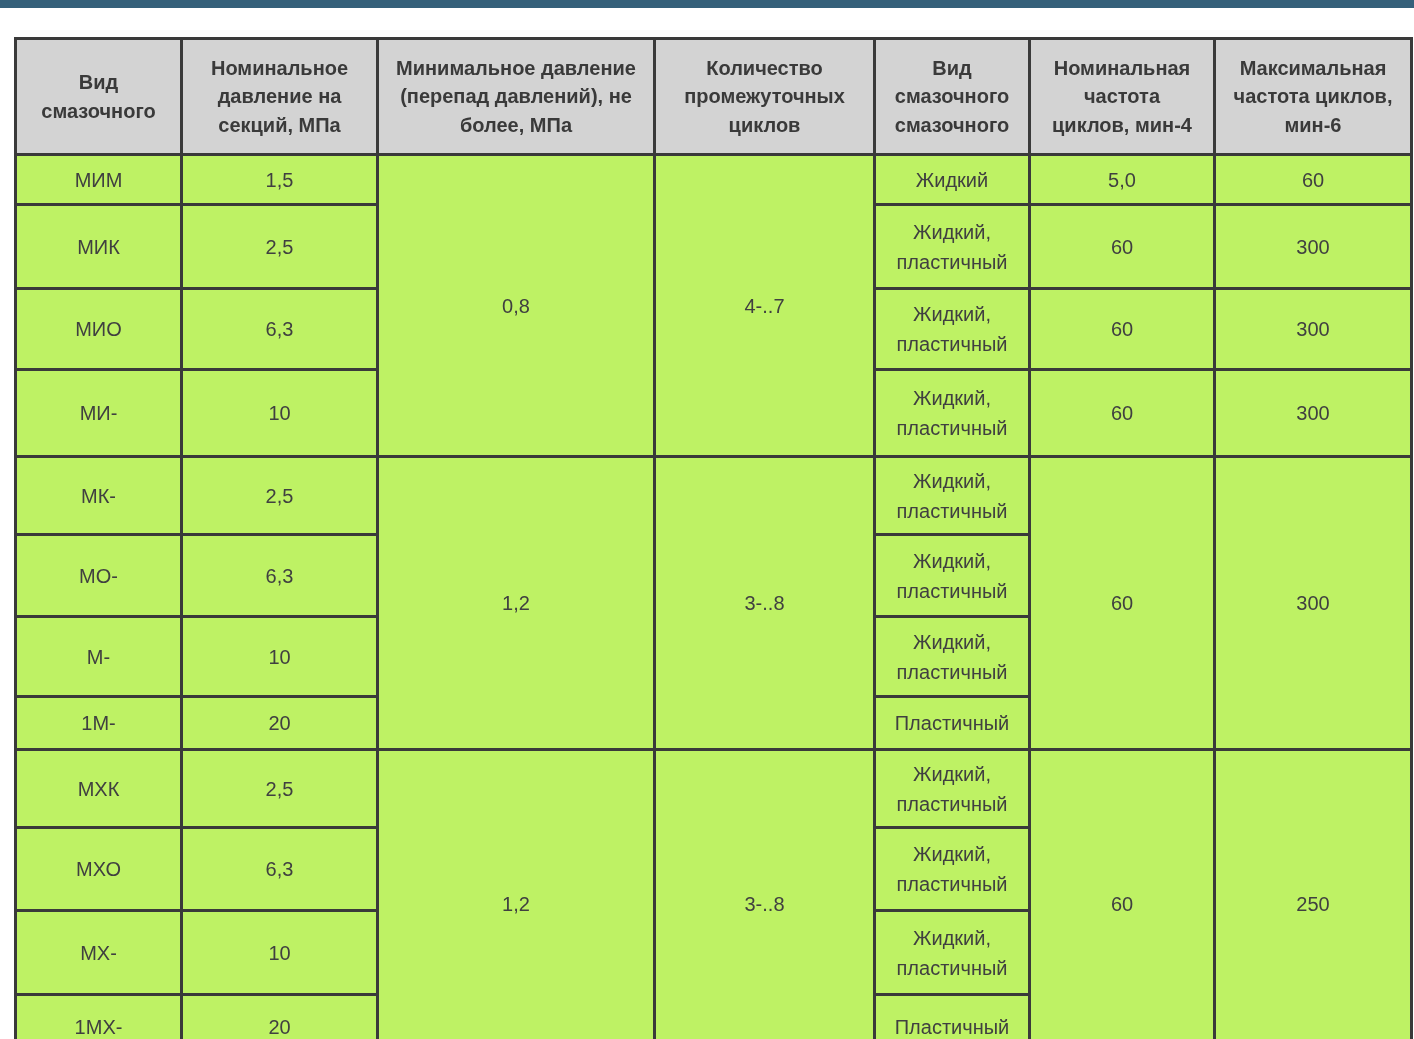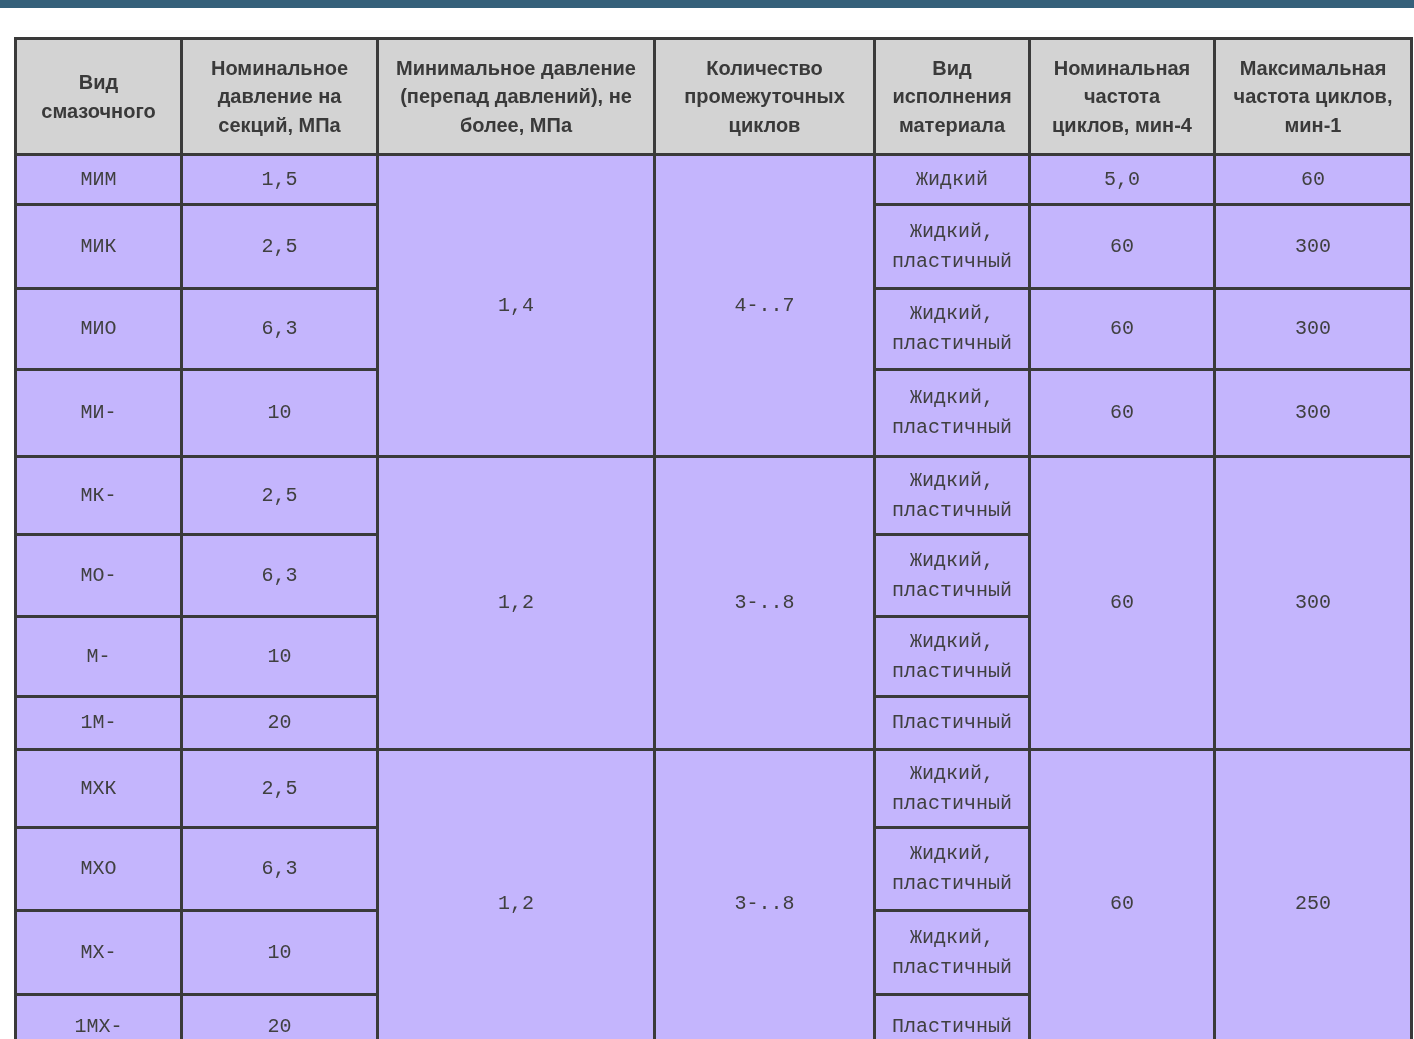--- a/index.html
+++ b/index.html
@@ -25,21 +25,21 @@
     padding:4px 10px;
     overflow:hidden;
   }
   table.spec th {
     background:#d3d3d3;
     font-weight:bold;
     color:#3a3a3a;
     line-height:1.42;
     padding:8px 12px;
   }
-  table.spec td { background:#c4b5fd; line-height:1.5;font-family:Liberation Mono, monospace; }
+  table.spec td { background:#bef264; line-height:1.5; }
   td.model { text-align:left; padding-left:40px; }
   thead tr { height:116px; }
   tbody tr:nth-child(1)  { height:50px; }
   tbody tr:nth-child(2)  { height:84px; }
   tbody tr:nth-child(3)  { height:81px; }
   tbody tr:nth-child(4)  { height:87px; }
   tbody tr:nth-child(5)  { height:78px; }
   tbody tr:nth-child(6)  { height:82px; }
   tbody tr:nth-child(7)  { height:80px; }
   tbody tr:nth-child(8)  { height:53px; }
@@ -63,31 +63,31 @@
       <col style="width:155px">
       <col style="width:185px">
       <col style="width:197px">
     </colgroup>
     <thead>
       <tr>
         <th>Вид смазочного</th>
         <th>Номинальное давление на секций, МПа</th>
         <th>Минимальное давление (перепад давлений), не более, МПа</th>
         <th>Количество промежуточных циклов</th>
-        <th>Вид исполнения материала</th>
+        <th>Вид смазочного смазочного</th>
         <th>Номинальная частота циклов, мин-4</th>
-        <th>Максимальная частота циклов, мин-1</th>
+        <th>Максимальная частота циклов, мин-6</th>
       </tr>
     </thead>
     <tbody>
 
       <tr>
         <td class="model">МИМ</td>
         <td>1,5</td>
-        <td rowspan="4">1,4</td>
+        <td rowspan="4">0,8</td>
         <td rowspan="4">4-..7</td>
         <td>Жидкий</td>
         <td>5,0</td>
         <td>60</td>
       </tr>
       <tr>
         <td class="model">МИК</td>
         <td>2,5</td>
         <td>Жидкий, пластичный</td>
         <td>60</td>

